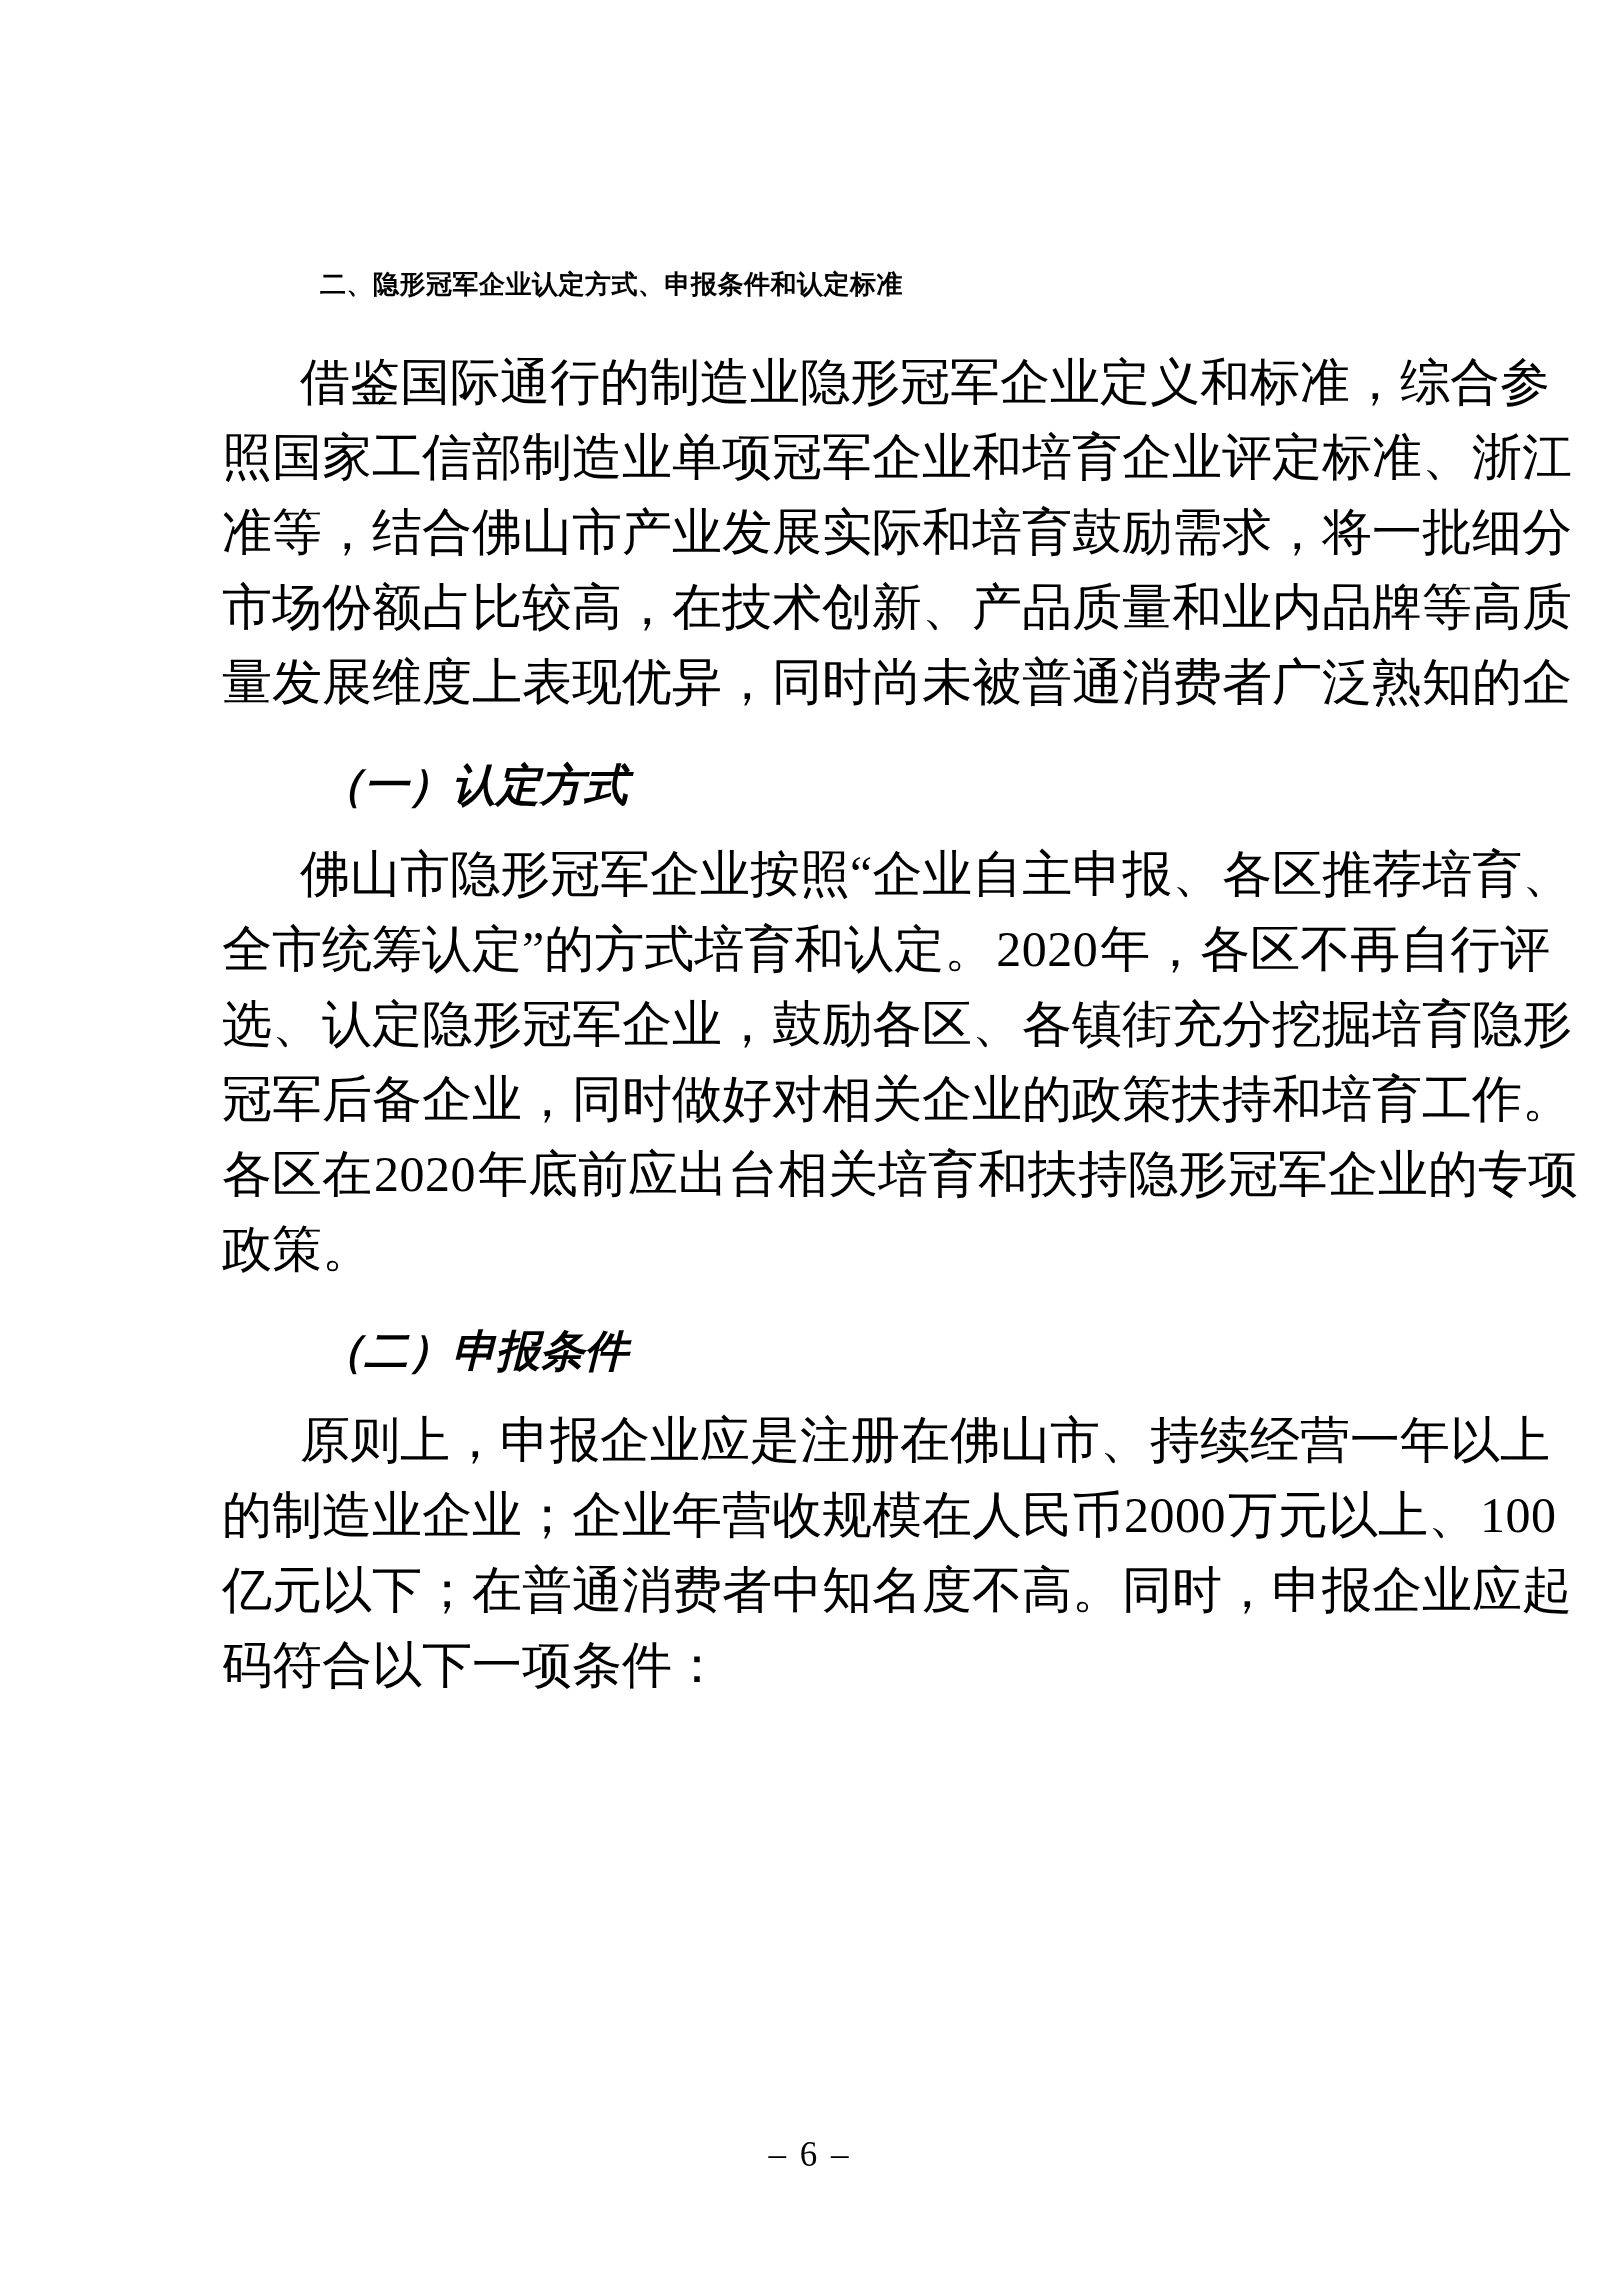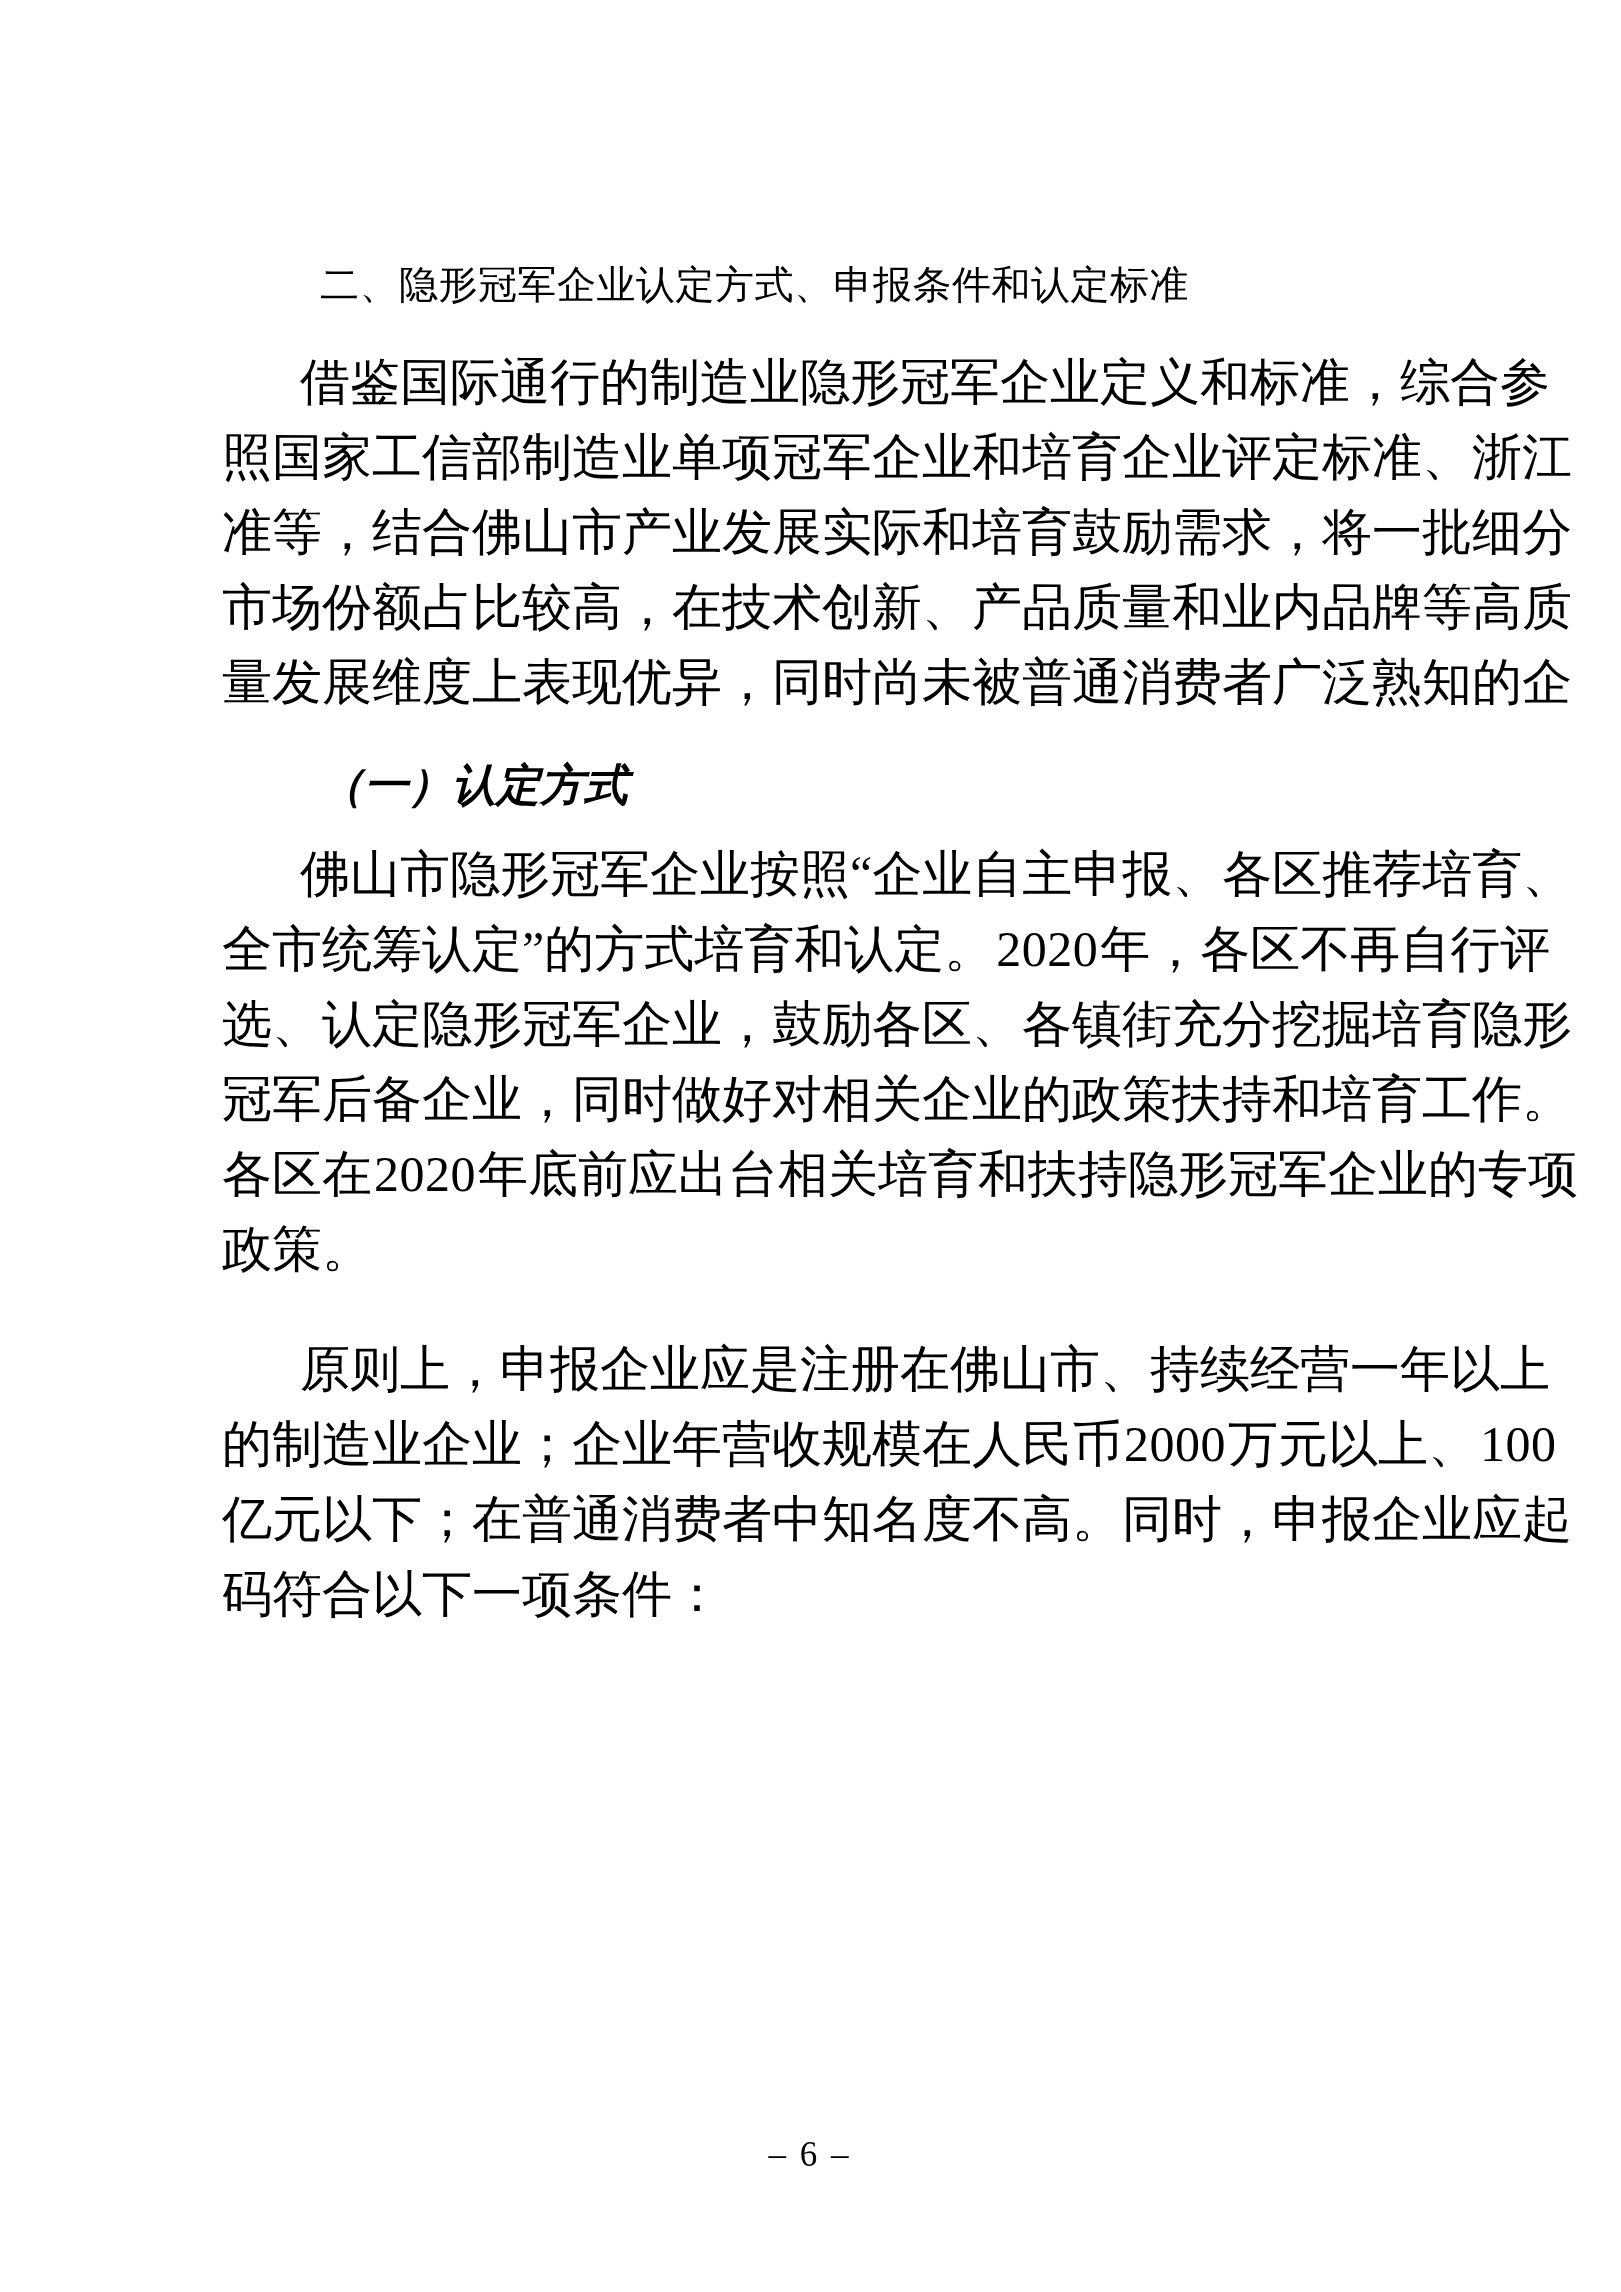--- a/index.html
+++ b/index.html
@@ -26,22 +26,22 @@
   #content {
     position: absolute;
     left: 214px;
     top: 253px;
     width: 1194px;   
   }
 
   
   .section-heading {
     font-family: "Liberation Sans", "DejaVu Sans", sans-serif;
-    font-weight: normal;
-    font-size: 39px;
+    font-weight: bold;
+    font-size: 26px;
     line-height: 63px;
     letter-spacing: 0.5px;
     text-indent: 106px;           
     margin: 0 0 13.7px 0;
     white-space: nowrap;
   }
 
   
   .sub-heading {
     font-family: "Liberation Serif", "DejaVu Serif", serif;
@@ -134,20 +134,21 @@
       <span class="line">选、认定隐形冠军企业，鼓励各区、各镇街充分挖掘培育隐形</span>
       <span class="line">冠军后备企业，同时做好对相关企业的政策扶持和培育工作。</span>
 
       <span class="line"><span>各区在</span><span class="num">2020</span><span>年底前应出台相关培育和扶持隐形冠军企业的专项</span></span>
 
       <span class="line">政策。</span>
     </p>
 
     <div class="gap-after-para"></div>
 
+    <h3 class="sub-heading">（二）申报条件</h3>
 
     <div class="gap-after-head"></div>
 
     <p class="body-para">
       <span class="line indent">原则上，申报企业应是注册在佛山市、持续经营一年以上</span>
 
       <span class="line"><span>的制造业企业；企业年营收规模在人民币</span><span class="num">2000</span><span>万元以上、</span><span class="num">100</span></span>
 
       <span class="line">亿元以下；在普通消费者中知名度不高。同时，申报企业应起</span>
       <span class="line">码符合以下一项条件：</span>

